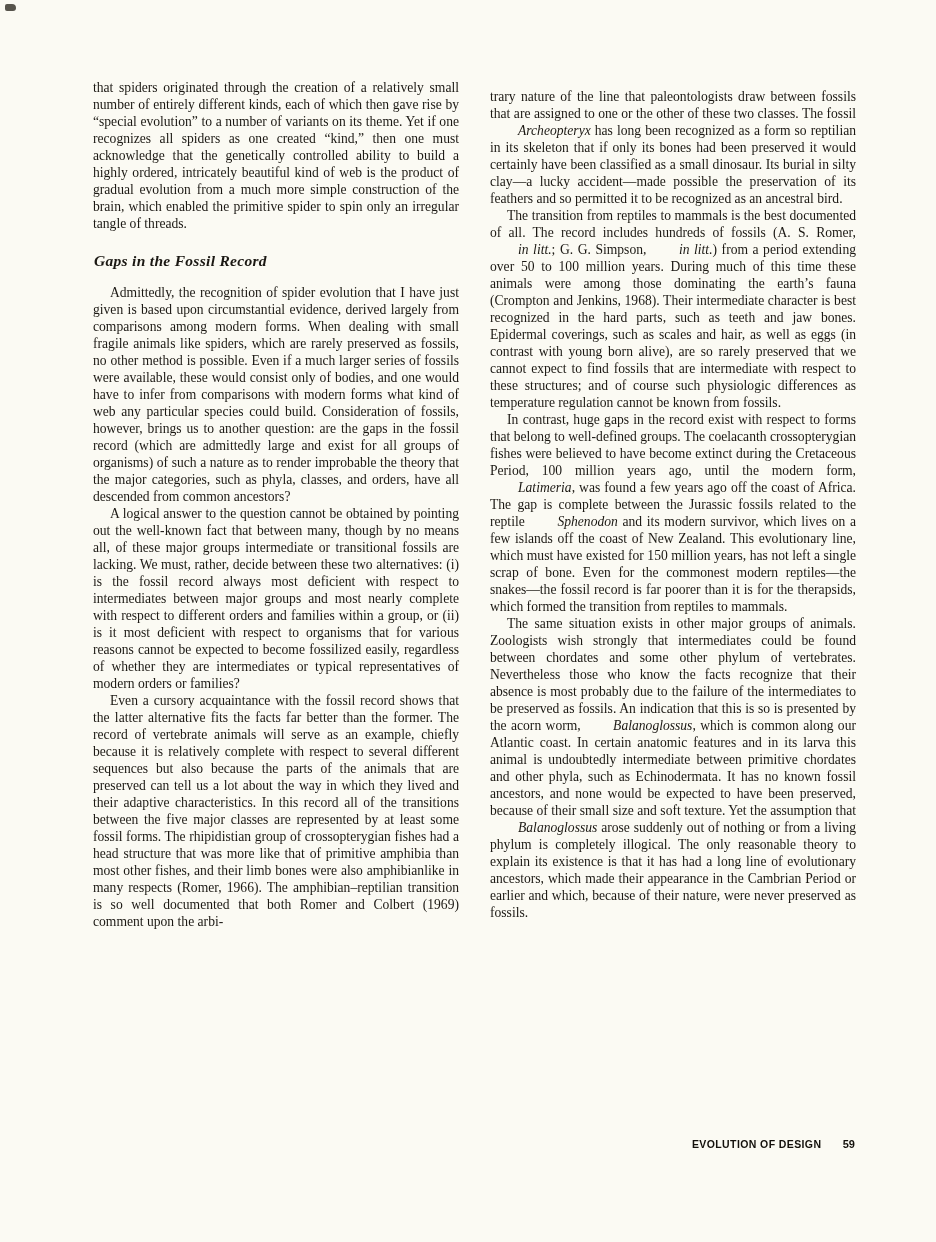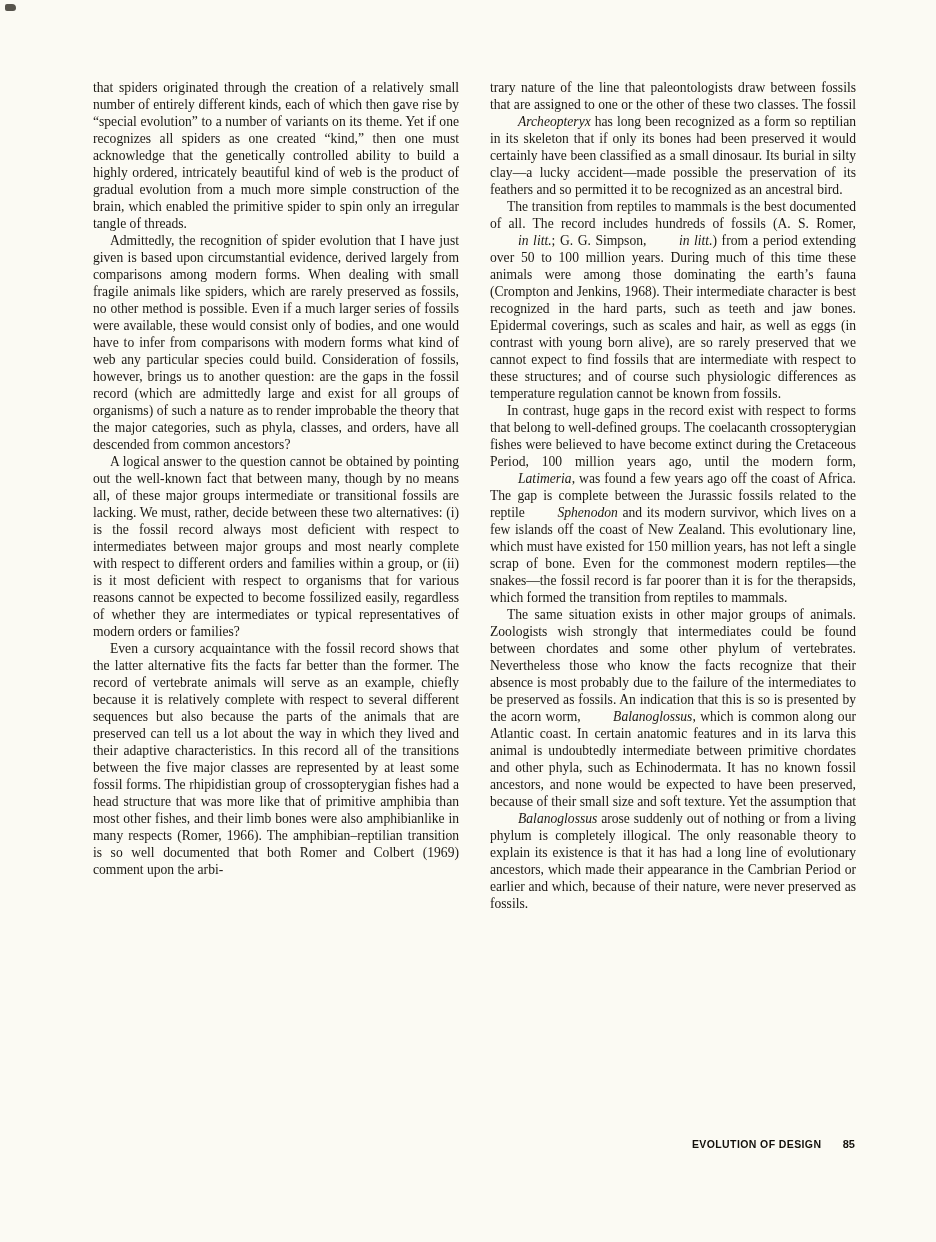--- a/index.html
+++ b/index.html
@@ -21,20 +21,21 @@
     height: 7px;
     background: #3a362e;
     border-radius: 2px 4px 3px 2px;
     opacity: 0.85;
   }
   .columns {
     display: flex;
     gap: 31px;
     padding: 79px 80px 0 93px;
     box-sizing: border-box;
+    align-items: center;
   }
   .col {
     width: 366px;
     flex: 0 0 366px;
   }
   .col p {
     margin: 0;
     font-family: "Liberation Serif", "DejaVu Serif", serif;
     font-size: 13.6px;
     line-height: 17px;
@@ -72,31 +73,32 @@
 </head>
 <body>
 
 <div class="page">
   <div class="scan-mark"></div>
 
   <div class="columns">
 
     <div class="col">
       <p>that spiders originated through the creation of a relatively small number of entirely different kinds, each of which then gave rise by “special evolution” to a number of variants on its theme. Yet if one recognizes all spiders as one created “kind,” then one must acknowledge that the genetically controlled ability to build a highly ordered, intricately beautiful kind of web is the product of gradual evolution from a much more simple construction of the brain, which enabled the primitive spider to spin only an irregular tangle of threads.</p>
+      <h2 class="section-heading">Gaps in the Fossil Record</h2>
       <p class="ind">Admittedly, the recognition of spider evolution that I have just given is based upon circumstantial evidence, derived largely from comparisons among modern forms. When dealing with small fragile animals like spiders, which are rarely preserved as fossils, no other method is possible. Even if a much larger series of fossils were available, these would consist only of bodies, and one would have to infer from comparisons with modern forms what kind of web any particular species could build. Consideration of fossils, however, brings us to another question: are the gaps in the fossil record (which are admittedly large and exist for all groups of organisms) of such a nature as to render improbable the theory that the major categories, such as phyla, classes, and orders, have all descended from common ancestors?</p>
       <p class="ind">A logical answer to the question cannot be obtained by pointing out the well-known fact that between many, though by no means all, of these major groups intermediate or transitional fossils are lacking. We must, rather, decide between these two alternatives: (i) is the fossil record always most deficient with respect to intermediates between major groups and most nearly complete with respect to different orders and families within a group, or (ii) is it most deficient with respect to organisms that for various reasons cannot be expected to become fossilized easily, regardless of whether they are intermediates or typical representatives of modern orders or families?</p>
       <p class="ind">Even a cursory acquaintance with the fossil record shows that the latter alternative fits the facts far better than the former. The record of vertebrate animals will serve as an example, chiefly because it is relatively complete with respect to several different sequences but also because the parts of the animals that are preserved can tell us a lot about the way in which they lived and their adaptive characteristics. In this record all of the transitions between the five major classes are represented by at least some fossil forms. The rhipidistian group of crossopterygian fishes had a head structure that was more like that of primitive amphibia than most other fishes, and their limb bones were also amphibianlike in many respects (Romer, 1966). The amphibian–reptilian transition is so well documented that both Romer and Colbert (1969) comment upon the arbi-</p>
     </div>
 
     <div class="col">
       <p>trary nature of the line that paleontologists draw between fossils that are assigned to one or the other of these two classes. The fossil <i>Archeopteryx</i> has long been recognized as a form so reptilian in its skeleton that if only its bones had been preserved it would certainly have been classified as a small dinosaur. Its burial in silty clay—a lucky accident—made possible the preservation of its feathers and so permitted it to be recognized as an ancestral bird.</p>
       <p class="ind">The transition from reptiles to mammals is the best documented of all. The record includes hundreds of fossils (A. S. Romer, <i>in litt.</i>; G. G. Simpson, <i>in litt.</i>) from a period extending over 50 to 100 million years. During much of this time these animals were among those dominating the earth’s fauna (Crompton and Jenkins, 1968). Their intermediate character is best recognized in the hard parts, such as teeth and jaw bones. Epidermal coverings, such as scales and hair, as well as eggs (in contrast with young born alive), are so rarely preserved that we cannot expect to find fossils that are intermediate with respect to these structures; and of course such physiologic differences as temperature regulation cannot be known from fossils.</p>
       <p class="ind">In contrast, huge gaps in the record exist with respect to forms that belong to well-defined groups. The coelacanth crossopterygian fishes were believed to have become extinct during the Cretaceous Period, 100 million years ago, until the modern form, <i>Latimeria</i>, was found a few years ago off the coast of Africa. The gap is complete between the Jurassic fossils related to the reptile <i>Sphenodon</i> and its modern survivor, which lives on a few islands off the coast of New Zealand. This evolutionary line, which must have existed for 150 million years, has not left a single scrap of bone. Even for the commonest modern reptiles—the snakes—the fossil record is far poorer than it is for the therapsids, which formed the transition from reptiles to mammals.</p>
       <p class="ind">The same situation exists in other major groups of animals. Zoologists wish strongly that intermediates could be found between chordates and some other phylum of vertebrates. Nevertheless those who know the facts recognize that their absence is most probably due to the failure of the intermediates to be preserved as fossils. An indication that this is so is presented by the acorn worm, <i>Balanoglossus</i>, which is common along our Atlantic coast. In certain anatomic features and in its larva this animal is undoubtedly intermediate between primitive chordates and other phyla, such as Echinodermata. It has no known fossil ancestors, and none would be expected to have been preserved, because of their small size and soft texture. Yet the assumption that <i>Balanoglossus</i> arose suddenly out of nothing or from a living phylum is completely illogical. The only reasonable theory to explain its existence is that it has had a long line of evolutionary ancestors, which made their appearance in the Cambrian Period or earlier and which, because of their nature, were never preserved as fossils.</p>
     </div>
 
   </div>
 
   <div class="footer">
     <span class="running-title">EVOLUTION OF DESIGN</span>
-    <span class="page-number">85</span>
+    <span class="page-number">59</span>
   </div>
 </div>
 
 </body></html>

